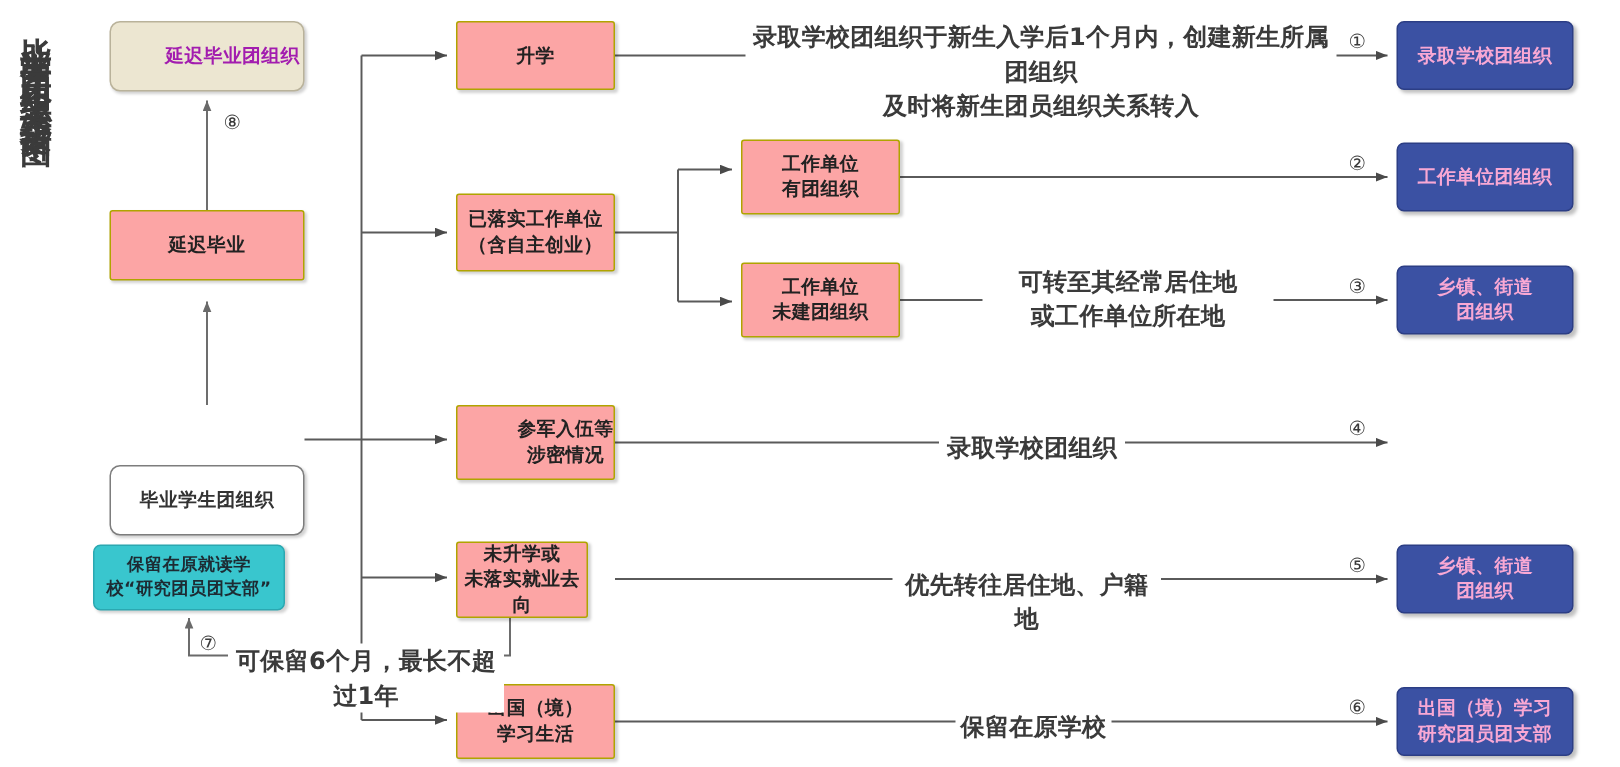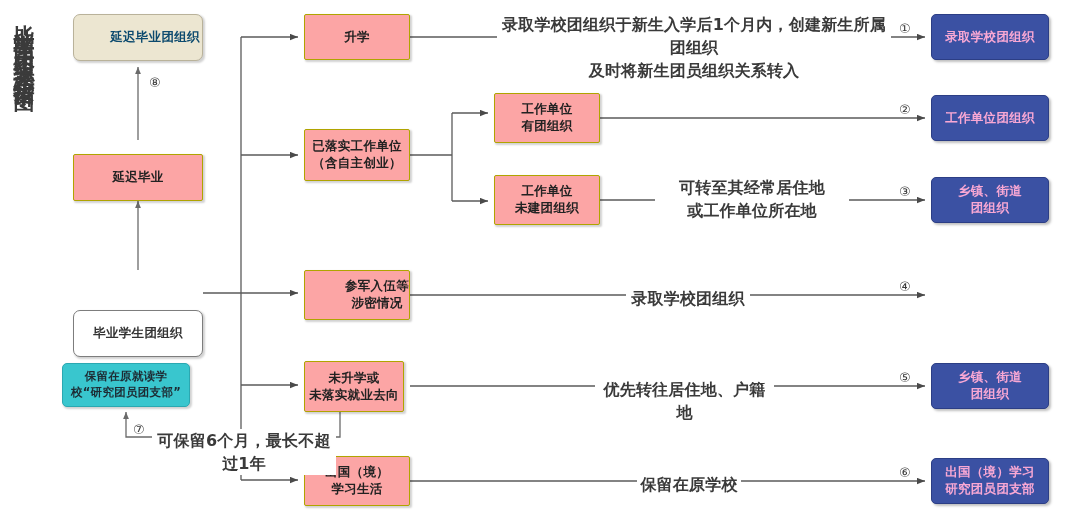--- a/index.html
+++ b/index.html
@@ -41,21 +41,21 @@
     font-size:12.5px;
     line-height:1.35;
     font-weight:700;
     white-space:pre-line;
     letter-spacing:.3px;
   }
   .n-beige{
     background:#ece6d1;
     border:1px solid #b9b29a;
     border-radius:7px;
-    color:#0c4a6e;
+    color:#a21caf;
     box-shadow:1.5px 1.5px 2px rgba(0,0,0,.18);
     padding-left:34px;
   }
   .n-yellow{
     background:#fca5a5;
     border:1.4px solid #b0a400;
     border-radius:2px;
     color:#222;
     box-shadow:1.5px 1.5px 2px rgba(0,0,0,.18);
   }
@@ -159,42 +159,42 @@
 
       <path d="M340,412 L340,437 L126,437 L126,412" marker-end="url(#ahs)" stroke="#6a6a6a"></path>
 
     </g>
   </svg>
 
   <div id="vtitle">毕业学生团员团组织关系转接指引图</div>
 
   <div class="node n-beige" style="left:73px;top:14px;width:130px;height:47px;">延迟毕业团组织</div>
 
-  <div class="node n-yellow" style="left:73px;top:140px;width:130px;height:47px;margin-top:14px;">延迟毕业</div>
+  <div class="node n-yellow" style="left:73px;top:140px;width:130px;height:47px;">延迟毕业</div>
 
   <div class="node n-white" style="left:73px;top:270px;width:130px;height:47px;margin-top:40px;">毕业学生团组织</div>
 
   <div class="node n-cyan" style="left:62px;top:363px;width:128px;height:44px;font-size:11.5px;">保留在原就读学
 校“研究团员团支部”</div>
 
   <div class="node n-yellow" style="left:304px;top:14px;width:106px;height:46px;">升学</div>
 
   <div class="node n-yellow" style="left:304px;top:129px;width:106px;height:52px;">已落实工作单位
 （含自主创业）</div>
 
   <div class="node n-yellow" style="left:494px;top:93px;width:106px;height:50px;">工作单位
 有团组织</div>
 
   <div class="node n-yellow" style="left:494px;top:175px;width:106px;height:50px;">工作单位
 未建团组织</div>
 
   <div class="node n-yellow" style="left:304px;top:270px;width:106px;height:50px;padding-left:40px;">参军入伍等
 涉密情况</div>
 
-  <div class="node n-yellow" style="left:304px;top:361px;width:100px;height:51px;">未升学或
+  <div class="node n-yellow" style="left:304px;top:361px;width:88px;height:51px;">未升学或
 未落实就业去向</div>
 
   <div class="node n-yellow" style="left:304px;top:456px;width:106px;height:50px;">出国（境）
 学习生活</div>
 
   <div class="node n-blue" style="left:931px;top:14px;width:118px;height:46px;">录取学校团组织</div>
 
   <div class="node n-blue" style="left:931px;top:95px;width:118px;height:46px;">工作单位团组织</div>
 
   <div class="node n-blue" style="left:931px;top:177px;width:118px;height:46px;">乡镇、街道

